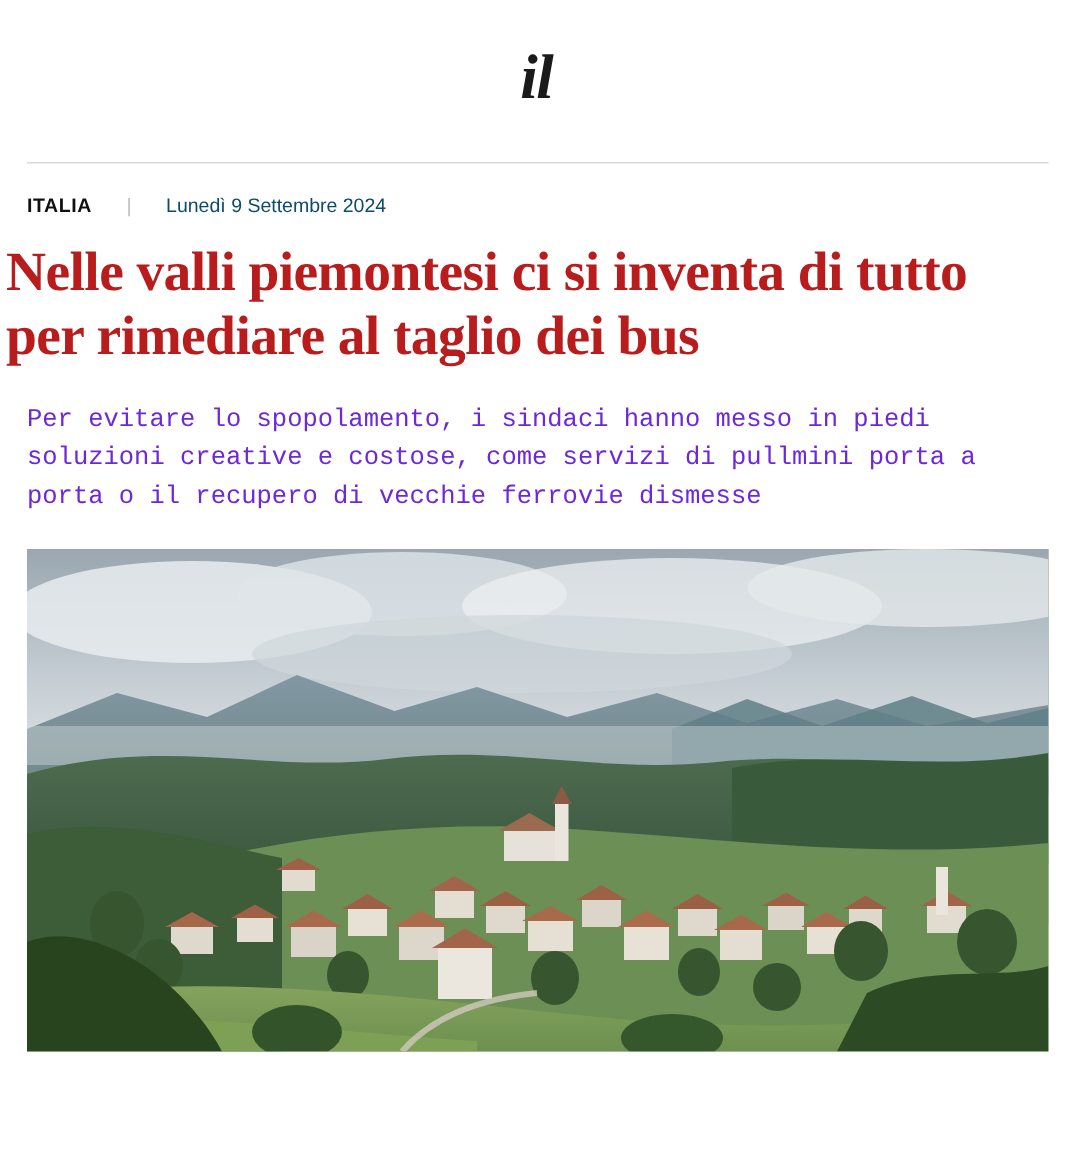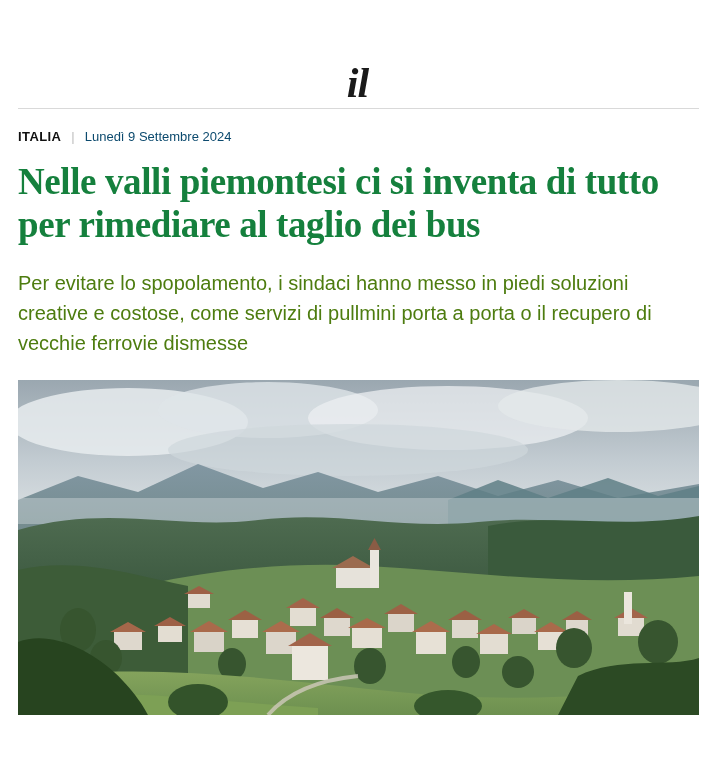--- a/index.html
+++ b/index.html
@@ -19,20 +19,21 @@
     height: 766px;
     position: relative;
     background: #ffffff;
     box-sizing: border-box;
   }
 
   
   .masthead {
     height: 108px;
     display: flex;
+    align-items: center;
     justify-content: center;
     position: relative;
   }
   .logo {
     display: flex;
     align-items: flex-end;
     line-height: 1;
     user-select: none;
   }
   .logo-il {
@@ -65,21 +66,21 @@
   .header-rule {
     border: 0;
     border-top: 1px solid #d9d9d9;
     margin: 0 18px;
   }
 
   
   .meta {
     display: flex;
     align-items: flex-end;
-    gap: 10px;
+    gap: 23px;
     padding: 20px 18px 0 18px;
     font-size: 13px;
   }
   .meta-section {
     font-weight: 700;
     letter-spacing: 0.4px;
     color: #111111;
     font-size: 13px;
   }
   .meta-sep {
@@ -91,31 +92,31 @@
     font-size: 13px;
   }
 
   
   .headline {
     font-family: "Liberation Serif", serif;
     font-weight: 700;
     font-size: 37px;
     line-height: 1.17;
     letter-spacing: -0.4px;
-    color: #15803d;
-    margin: 16px 18px 0 18px;
+    color: #b91c1c;
+    margin: 16px 18px 0 4px;
     max-width: 690px;
   }
 
   
   .standfirst {
-    font-family: Liberation Sans, sans-serif;
-    font-size: 20px;
+    font-family: Liberation Mono, monospace;
+    font-size: 17px;
     line-height: 1.5;
-    color: #4d7c0f;
+    color: #6d28d9;
     margin: 21px 20px 0 18px;
   }
 
   
   .hero {
     margin: 22px 18px 0 18px;
     height: 335px;
     position: relative;
     overflow: hidden;
     background: #6f8a6a;

